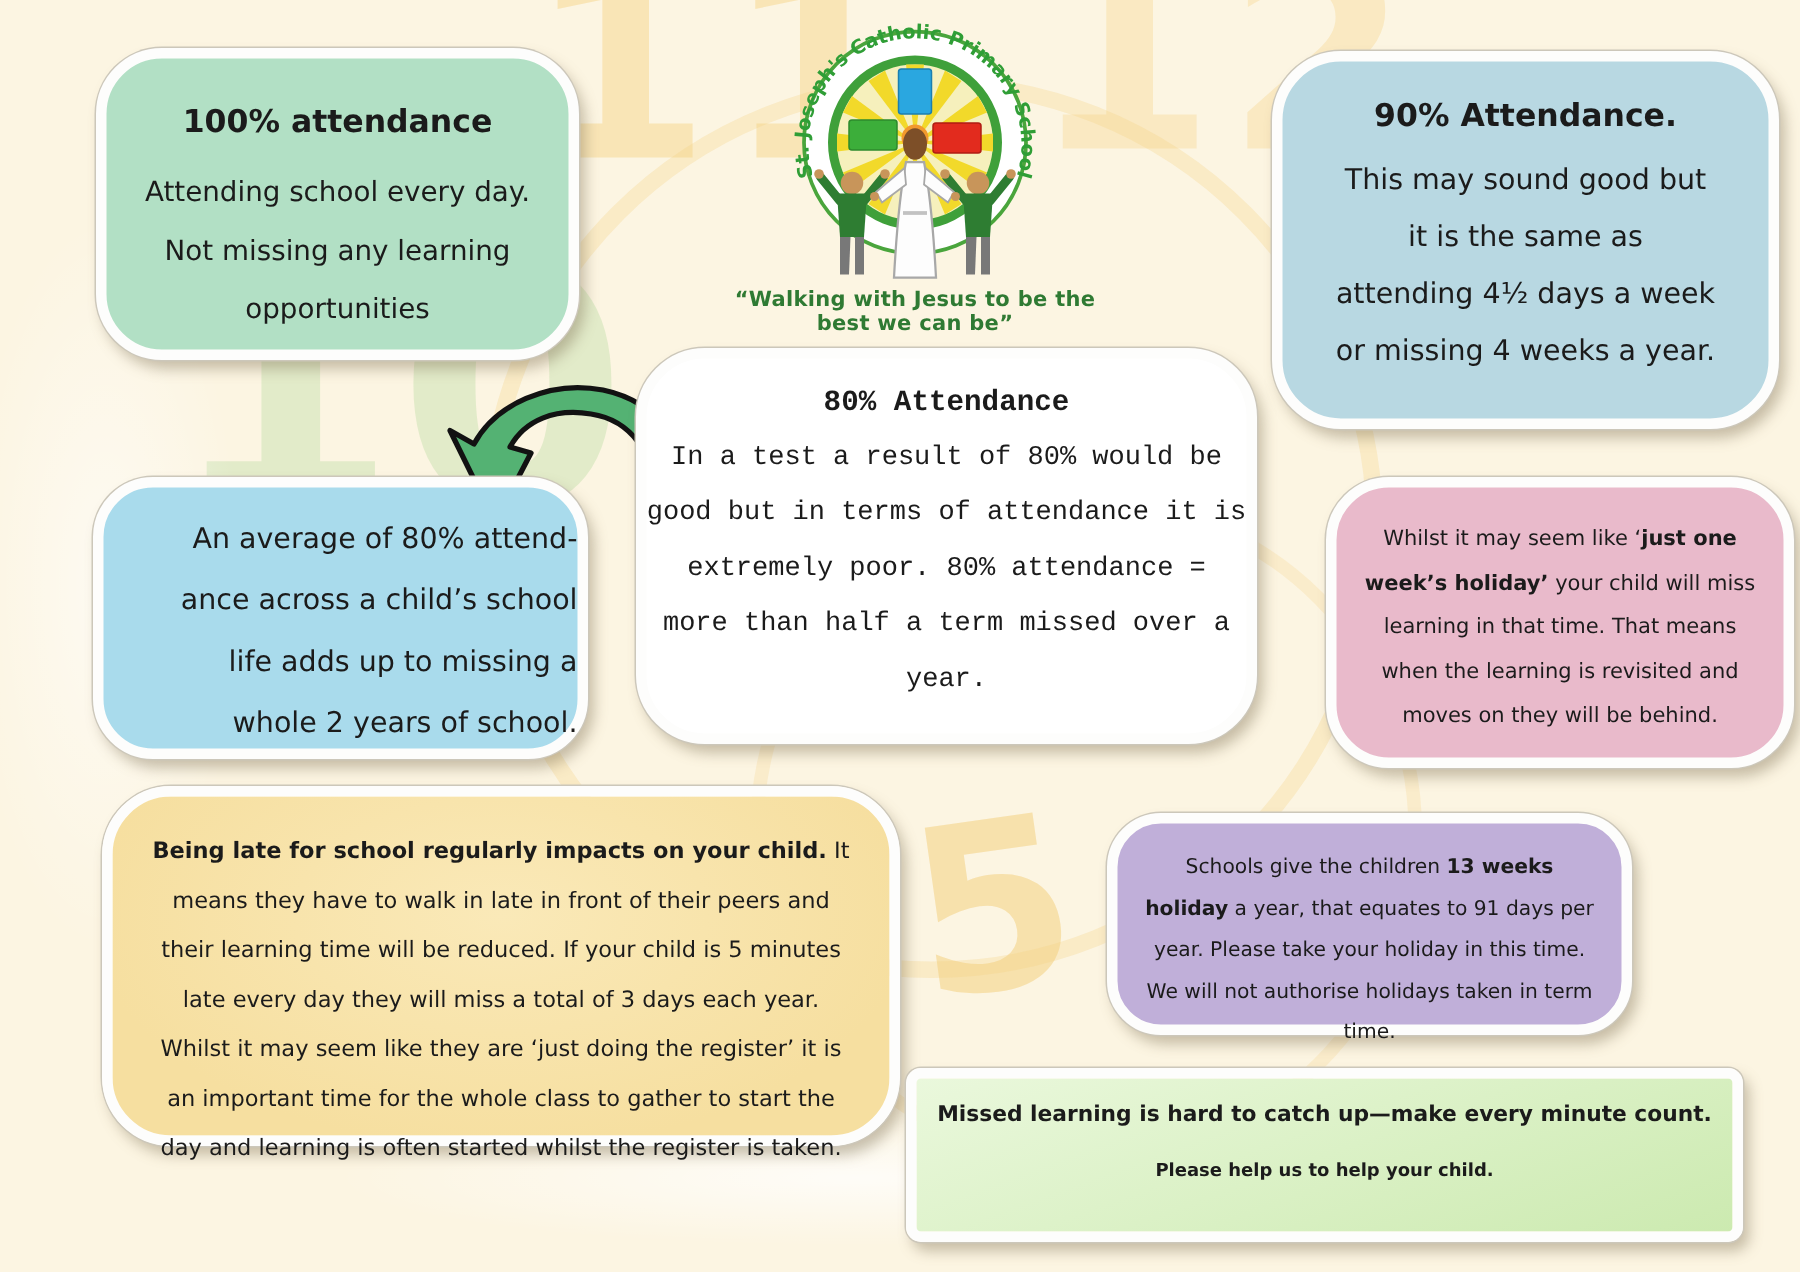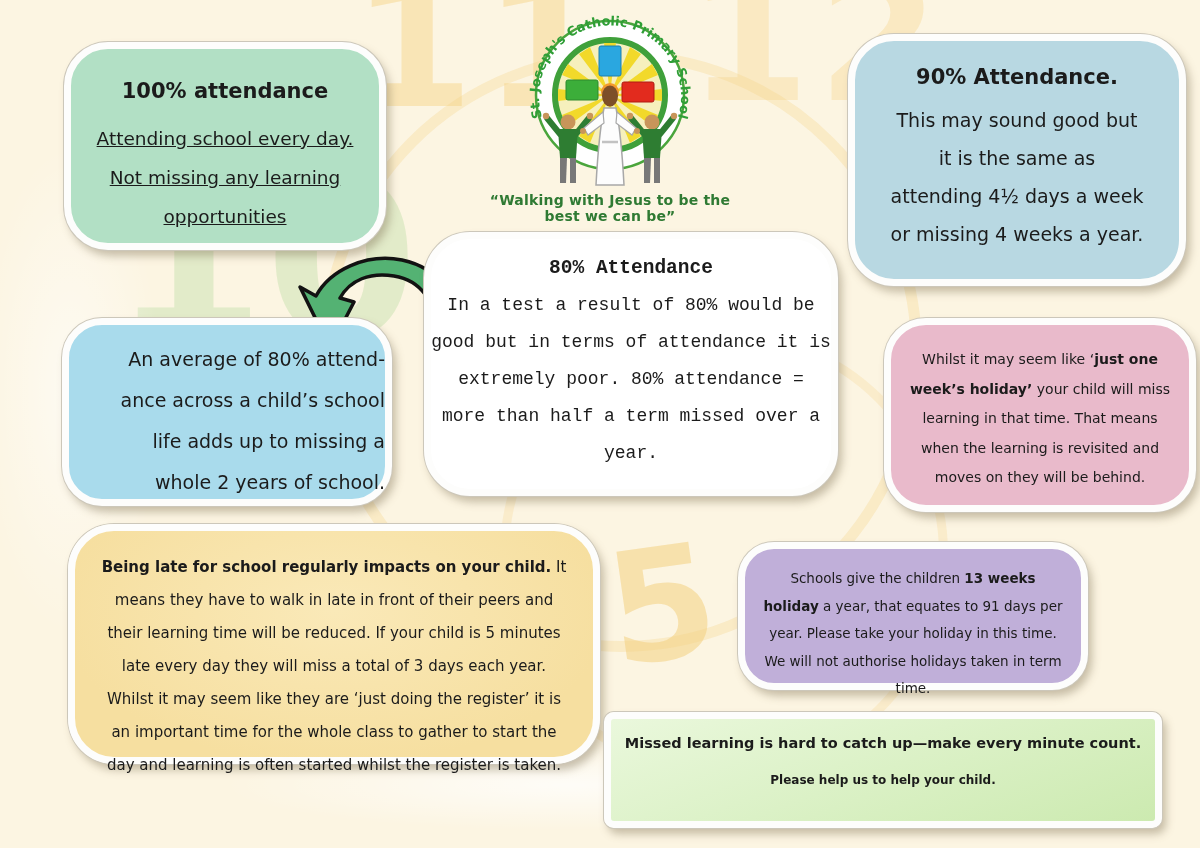--- a/index.html
+++ b/index.html
@@ -23,23 +23,23 @@
     background:radial-gradient(ellipse 50% 50% at 50% 50%, rgba(255,255,255,.55), rgba(255,255,255,0) 70%);}
 
   
   .box{
     position:absolute; box-sizing:border-box; z-index:2;
     border:7px solid #fdfdfc;
     box-shadow:0 0 0 1px #ccc7ba, 4px 6px 9px rgba(125,110,80,.42);
     text-align:center;
   }
   .box .title{font-weight:bold;}
-  .box-100{left:64px;  top:42px;  width:322px; height:208px; border-radius:44px; background:#b2e0c5; padding-top:30px;}
+  .box-100{left:64px;  top:32px;  width:322px; height:208px; border-radius:44px; background:#b2e0c5; padding-top:30px;}
   .box-100 .title{font-size:21px; margin-bottom:16px;}
-  .box-100 .ln{font-size:18.5px; line-height:39px;text-decoration:underline;}
+  .box-100 .ln{font-size:18.5px; line-height:39px;}
 
   .box-90{left:848px; top:34px;  width:338px; height:252px; border-radius:46px; background:#b8d8e2; padding-top:24px;}
   .box-90 .title{font-size:21px; margin-bottom:12px;}
   .box-90 .ln{font-size:19px; line-height:38px;}
 
   .box-80avg{left:62px;  top:318px; width:330px; height:188px; border-radius:40px; background:#a9dbec; padding-top:14px;}
   .box-80avg .ln{font-size:19px; line-height:41px;text-align:right;}
 
   .box-80{left:424px; top:232px; width:414px; height:264px; border-radius:46px; background:#ffffff; padding-top:18px;font-family:Liberation Mono, monospace;}
   .box-80 .title{font-size:19.5px; margin-bottom:8px;}

